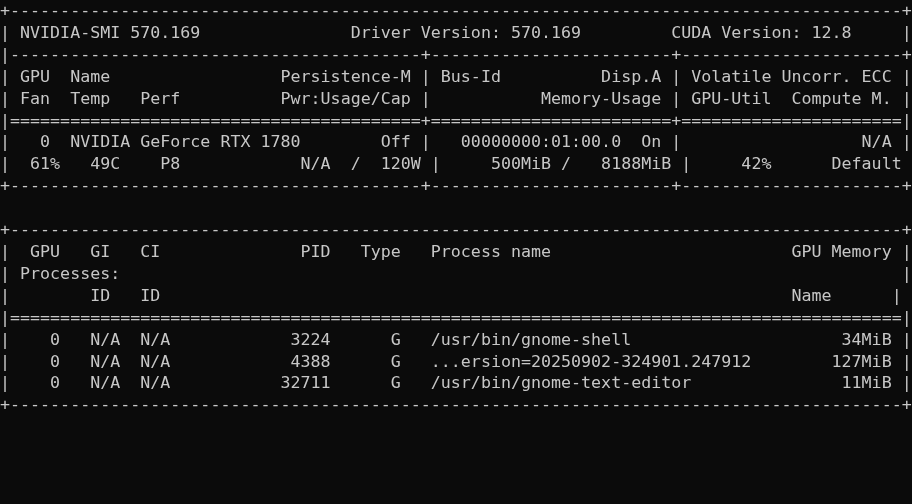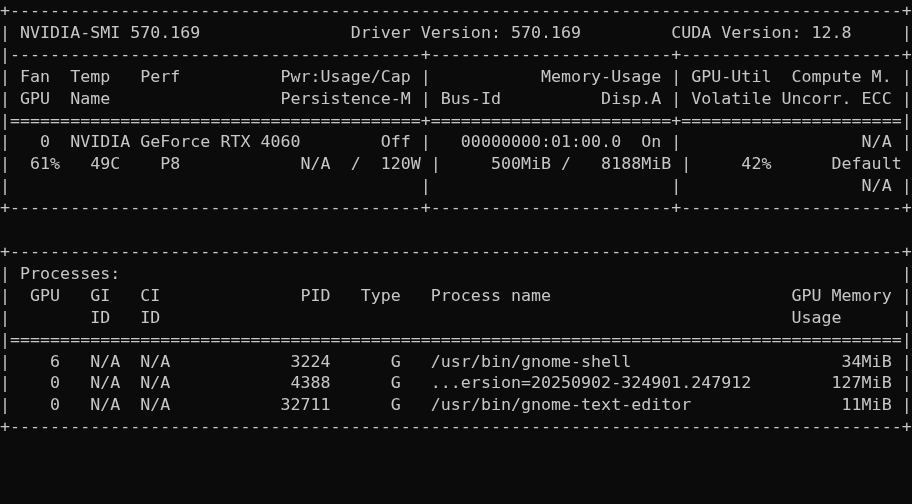--- a/index.html
+++ b/index.html
@@ -24,30 +24,29 @@
     white-space: pre;
   }
 </style>
 </head>
 <body>
 
 <div id="terminal">
     <div class="line">+-----------------------------------------------------------------------------------------+</div>
     <div class="line">| NVIDIA-SMI 570.169               Driver Version: 570.169         CUDA Version: 12.8     |</div>
     <div class="line">|-----------------------------------------+------------------------+----------------------+</div>
+    <div class="line">| GPU  Name                 Persistence-M | Bus-Id          Disp.A | Volatile Uncorr. ECC |</div>
     <div class="line">| Fan  Temp   Perf          Pwr:Usage/Cap |           Memory-Usage | GPU-Util  Compute M. |</div>
-    <div class="line">| GPU  Name                 Persistence-M | Bus-Id          Disp.A | Volatile Uncorr. ECC |</div>
     <div class="line">|=========================================+========================+======================|</div>
-    <div class="line">|   0  NVIDIA GeForce RTX 4060        Off |   00000000:01:00.0  On |                  N/A |</div>
+    <div class="line">|   0  NVIDIA GeForce RTX 1780        Off |   00000000:01:00.0  On |                  N/A |</div>
     <div class="line">|  61%   49C    P8            N/A  /  120W |     500MiB /   8188MiB |     42%      Default |</div>
-    <div class="line">|                                         |                        |                  N/A |</div>
     <div class="line">+-----------------------------------------+------------------------+----------------------+</div>
     <div class="line"></div>
     <div class="line">+-----------------------------------------------------------------------------------------+</div>
+    <div class="line">|  GPU   GI   CI              PID   Type   Process name                        GPU Memory |</div>
     <div class="line">| Processes:                                                                              |</div>
-    <div class="line">|  GPU   GI   CI              PID   Type   Process name                        GPU Memory |</div>
-    <div class="line">|        ID   ID                                                               Usage      |</div>
+    <div class="line">|        ID   ID                                                               Name      |</div>
     <div class="line">|=========================================================================================|</div>
-    <div class="line">|    6   N/A  N/A            3224      G   /usr/bin/gnome-shell                     34MiB |</div>
+    <div class="line">|    0   N/A  N/A            3224      G   /usr/bin/gnome-shell                     34MiB |</div>
     <div class="line">|    0   N/A  N/A            4388      G   ...ersion=20250902-324901.247912        127MiB |</div>
     <div class="line">|    0   N/A  N/A           32711      G   /usr/bin/gnome-text-editor               11MiB |</div>
     <div class="line">+-----------------------------------------------------------------------------------------+</div>
   </div>
 
 </body></html>

